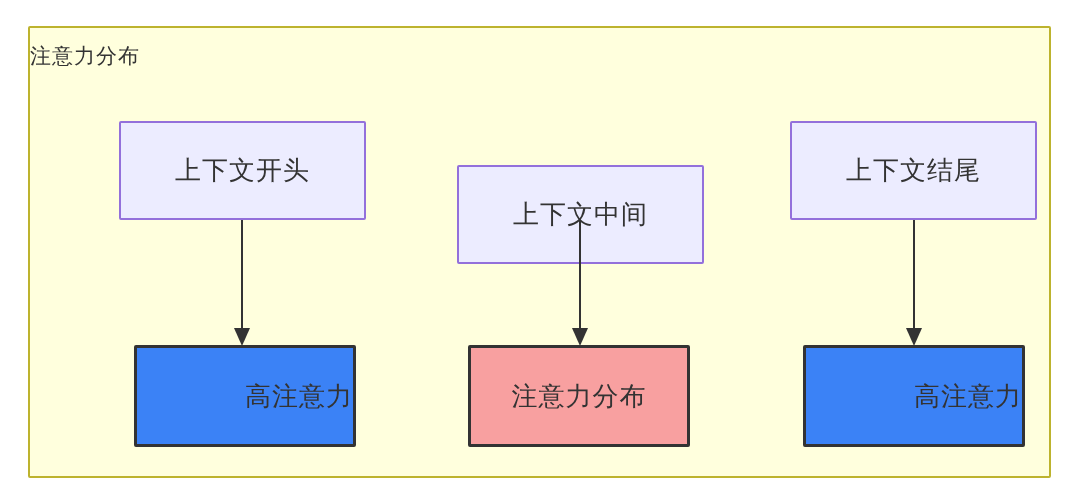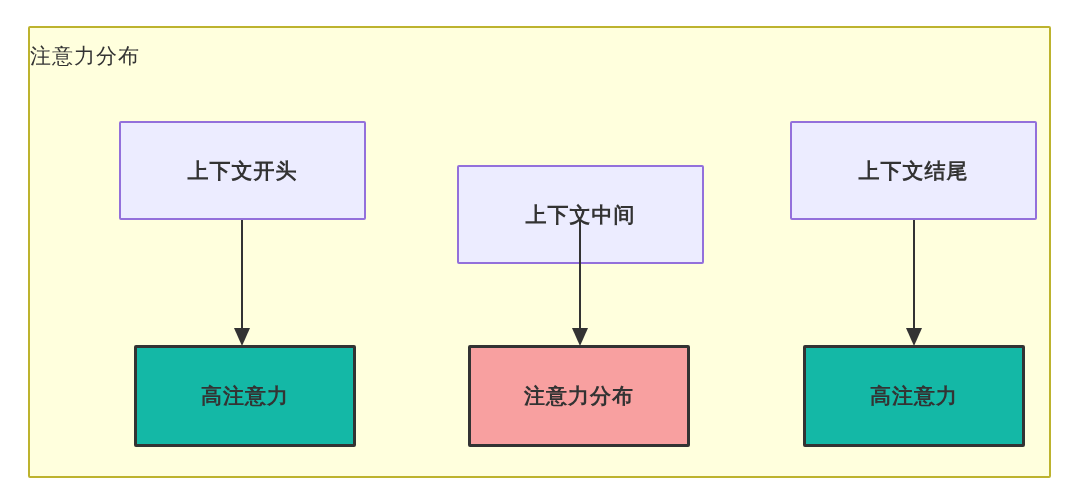--- a/index.html
+++ b/index.html
@@ -42,40 +42,39 @@
     letter-spacing: 1px;
     white-space: nowrap;
   }
   
   .node {
     position: absolute;
     box-sizing: border-box;
     display: flex;
     align-items: center;
     justify-content: center;
-    font-size: 21px;
+    font-size: 26px;
     color: #333333;
     letter-spacing: 1px;
     white-space: nowrap;
-    font-weight: bold;
   }
   .node.ctx {
     background: #ececff;
     border: 2px solid #9370db;
     border-radius: 2px;
     width: 247px;
     height: 99px;
   }
   .node.attn {
     border: 3px solid #333333;
     border-radius: 2px;
     width: 222px;
     height: 102px;
   }
-  .node.attn.high { background: #14b8a6; }
+  .node.attn.high { background: #3b82f6; justify-content: flex-end; }
   .node.attn.low  { background: #f8a0a0; }
 
   
   .c1.ctx  { left: 89px;  top: 93px; }
   .c2.ctx  { left: 427px; top: 93px; margin-top: 44px; }
   .c3.ctx  { left: 760px; top: 93px; }
   .c1.attn { left: 104px; top: 317px; }
   .c2.attn { left: 438px; top: 317px; }
   .c3.attn { left: 773px; top: 317px; }
 

